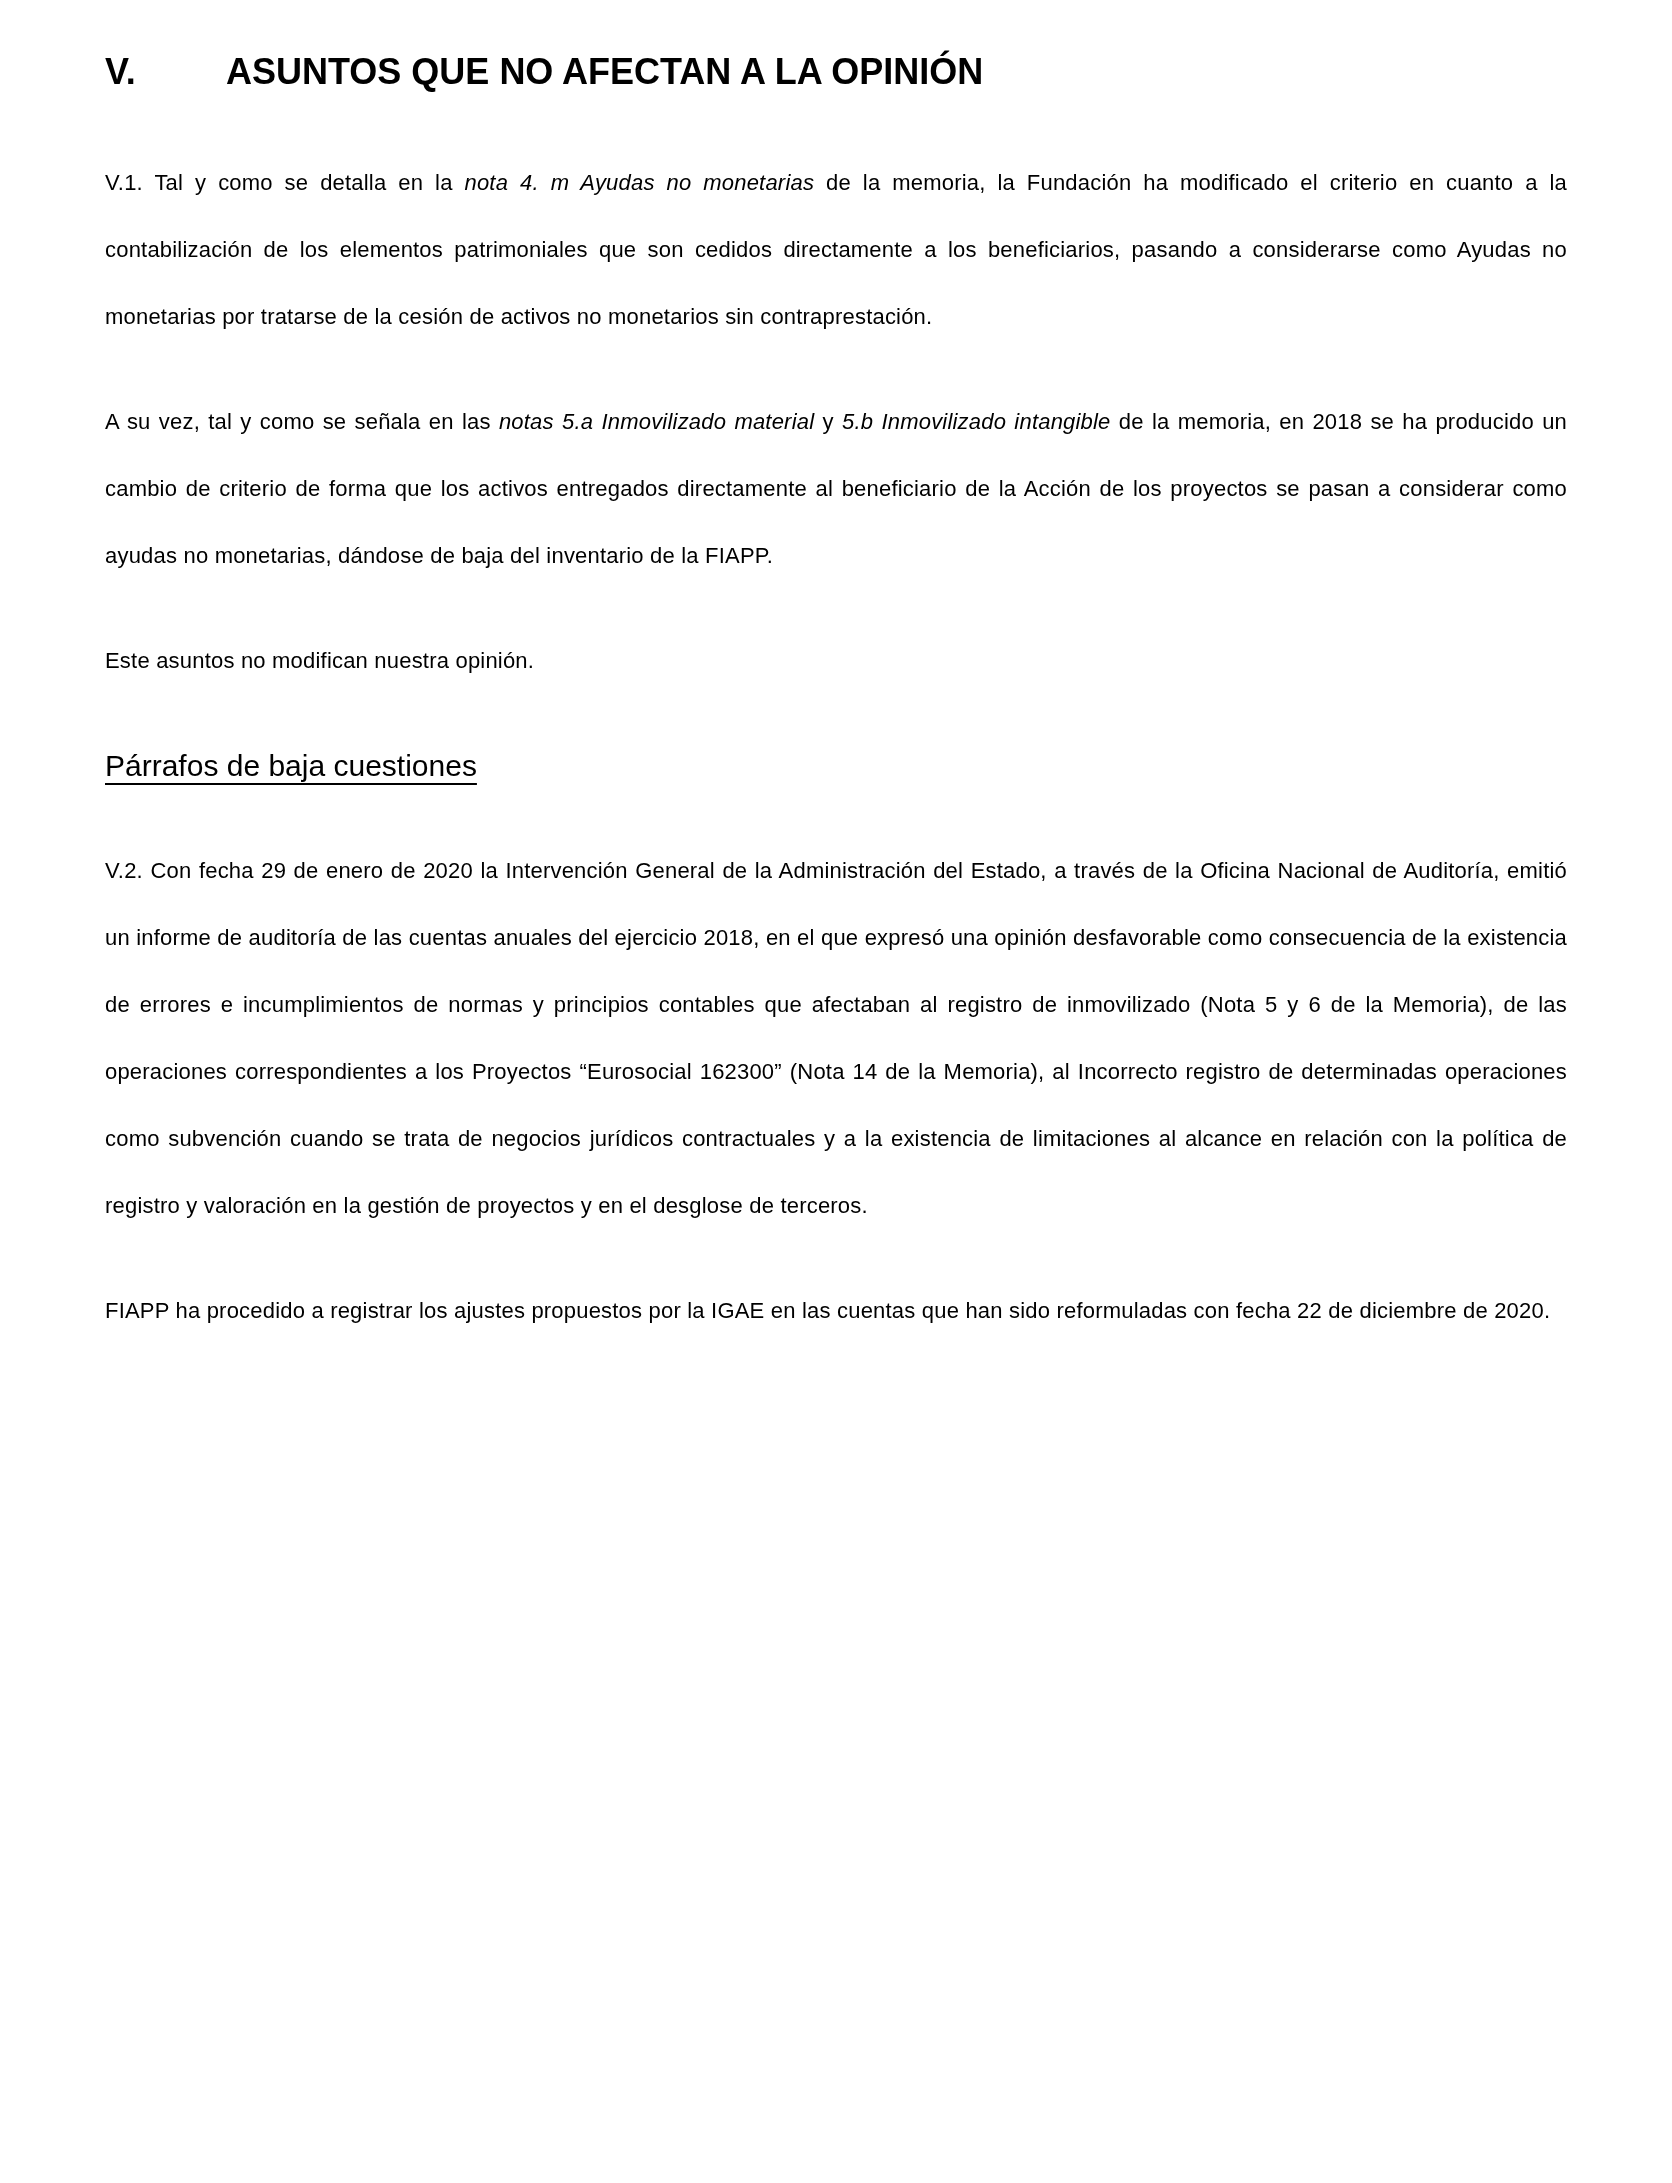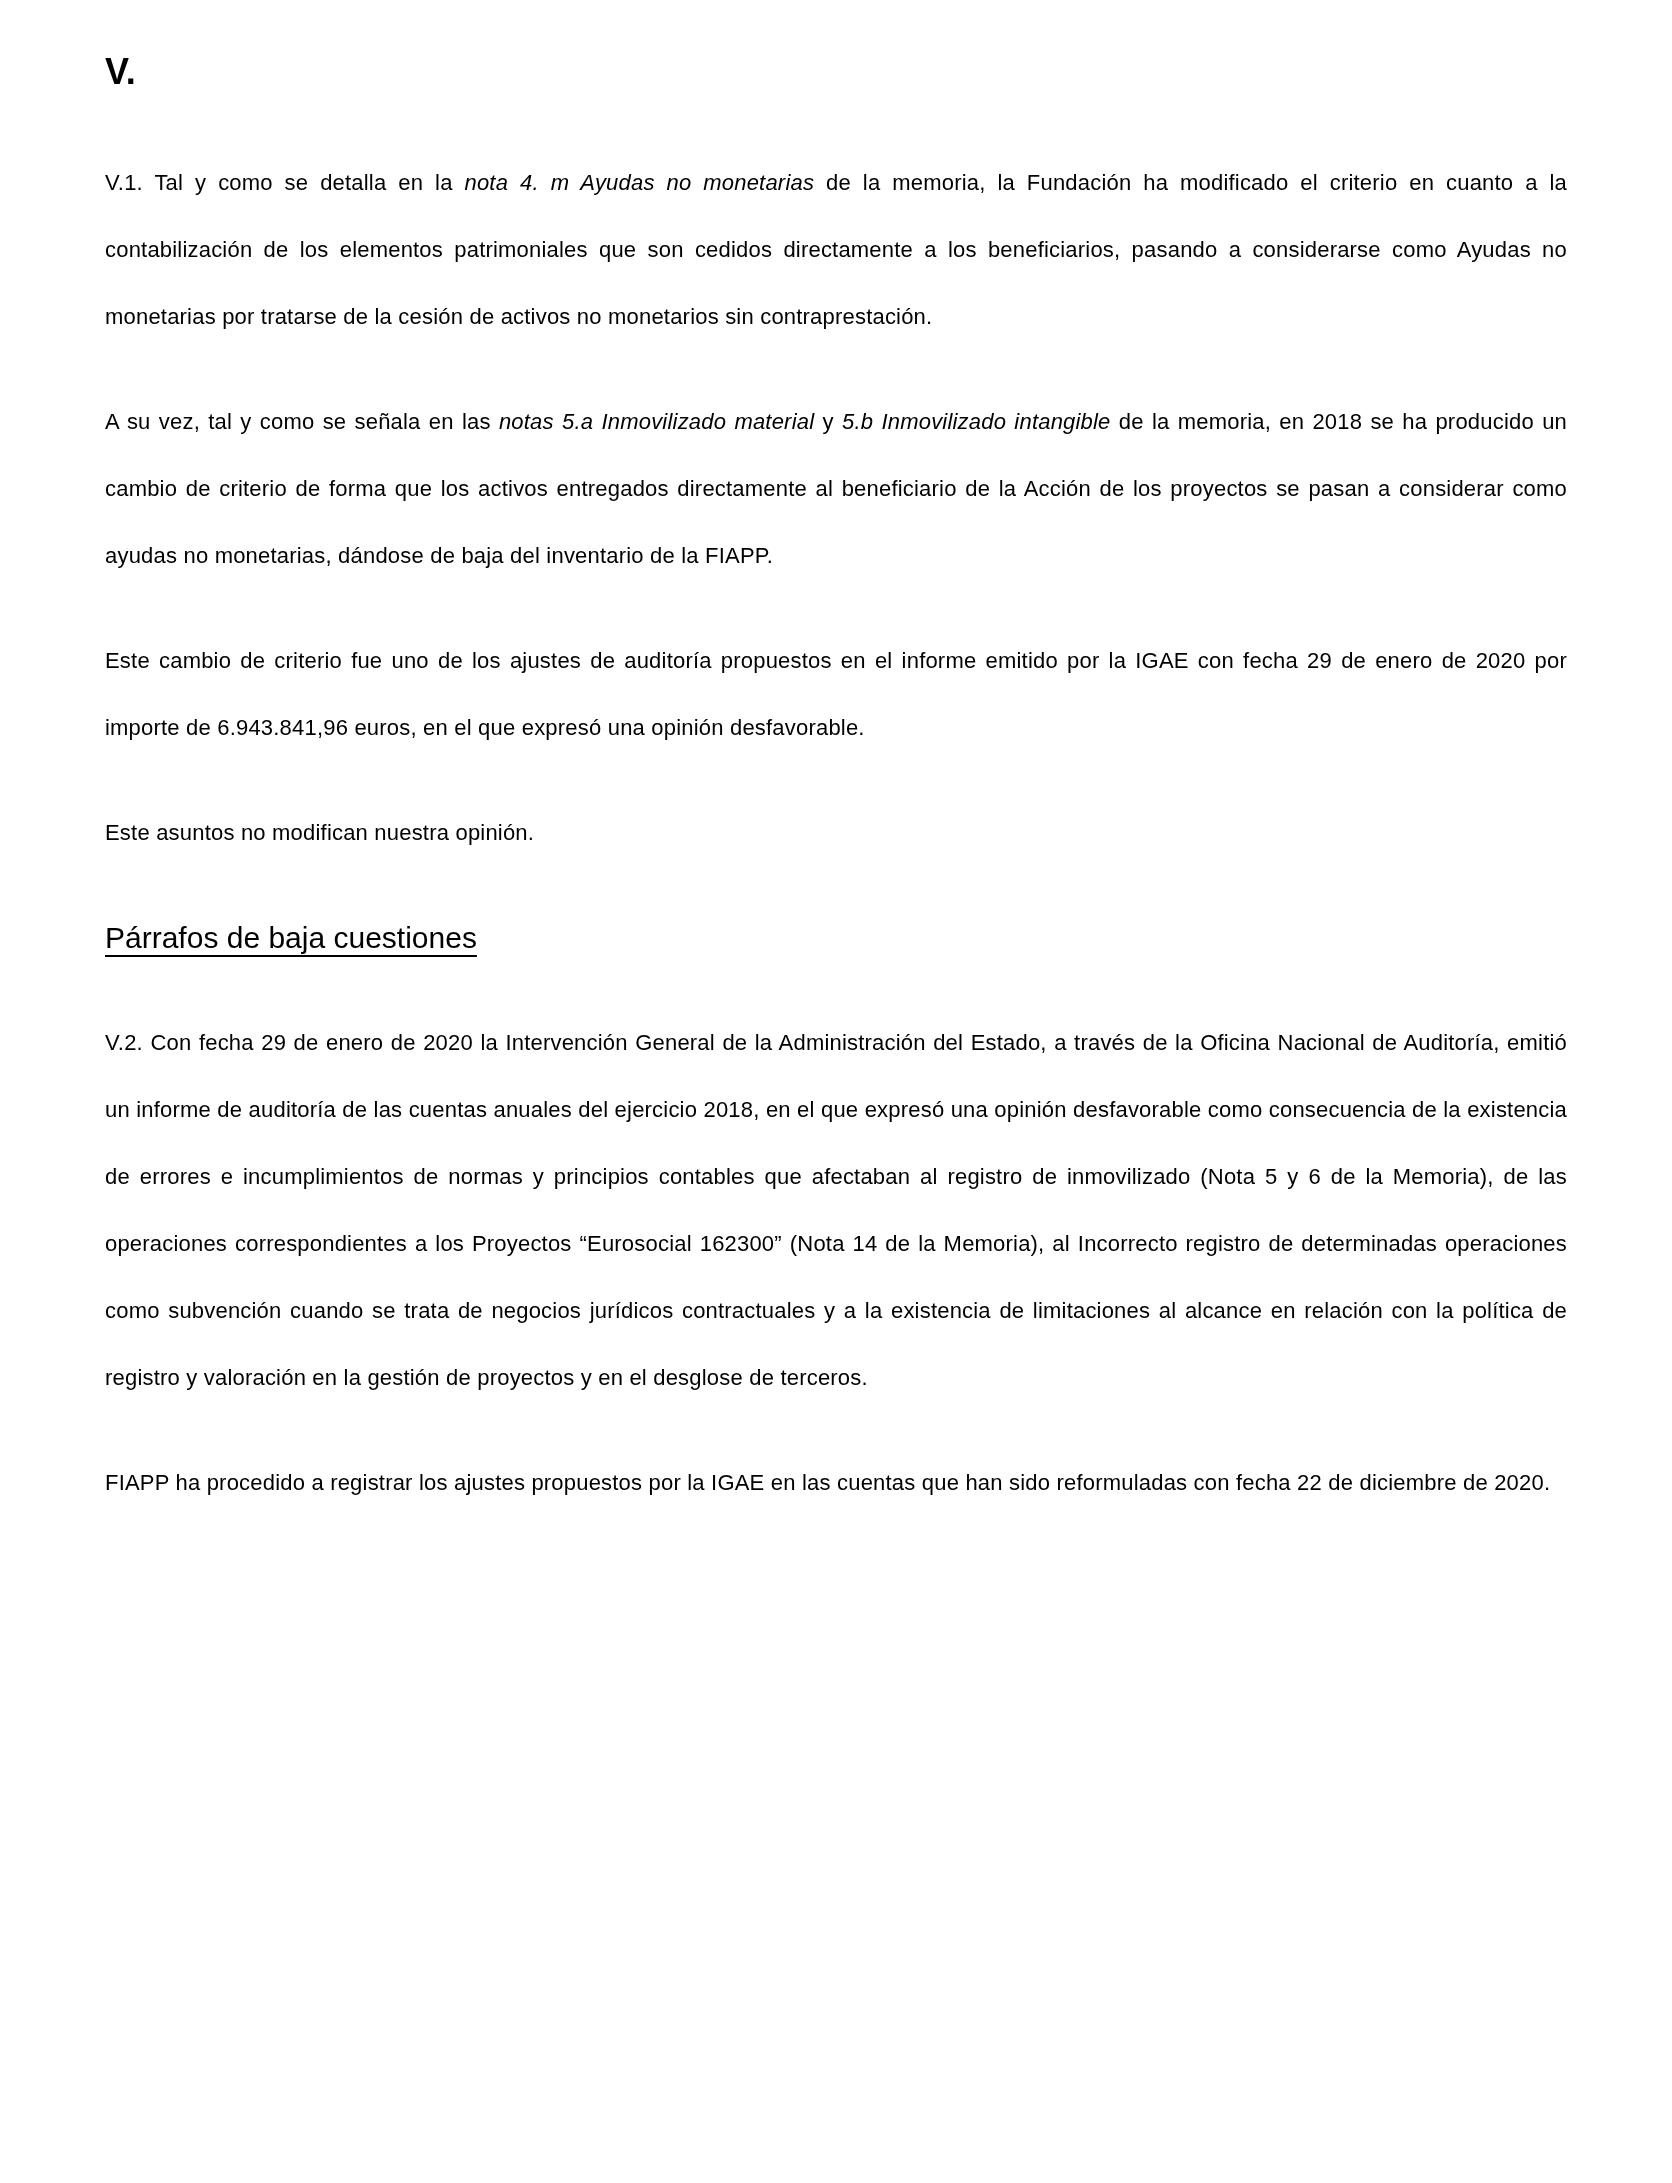--- a/index.html
+++ b/index.html
@@ -50,24 +50,24 @@
   p.para .run-italic {
     font-style: italic;
   }
 </style>
 </head>
 <body>
 
 <div class="page">
   <div class="doc-title">
     <span class="title-num">V.</span>
+    <span class="title-text">ASUNTOS QUE NO AFECTAN A LA OPINIÓN</span>
   </div>
   <div id="doc-body">
       <p class="para"><span class="run">V.1. Tal y como se detalla en la </span><span class="run-italic">nota 4. m Ayudas no monetarias</span><span class="run"> de la memoria, la Fundación ha modificado el criterio en cuanto a la contabilización de los elementos patrimoniales que son cedidos directamente a los beneficiarios, pasando a considerarse como Ayudas no monetarias por tratarse de la cesión de activos no monetarios sin contraprestación.</span></p>
       <p class="para"><span class="run">A su vez, tal y como se señala en las </span><span class="run-italic">notas 5.a Inmovilizado material</span><span class="run"> y </span><span class="run-italic">5.b Inmovilizado intangible</span><span class="run"> de la memoria, en 2018 se ha producido un cambio de criterio de forma que los activos entregados directamente al beneficiario de la Acción de los proyectos se pasan a considerar como ayudas no monetarias, dándose de baja del inventario de la FIAPP.</span></p>
-      <p class="para"><span class="run">Este cambio de criterio fue uno de los ajustes de auditoría propuestos en el informe emitido por la IGAE con fecha 29 de enero de 2020 por importe de 6.943.841,96 euros, en el que expresó una opinión desfavorable.</span></p>
       <p class="para"><span class="run">Este asuntos no modifican nuestra opinión.</span></p>
       <h2 class="section-heading">Párrafos de baja cuestiones</h2>
       <p class="para"><span class="run">V.2. Con fecha 29 de enero de 2020 la Intervención General de la Administración del Estado, a través de la Oficina Nacional de Auditoría, emitió un informe de auditoría de las cuentas anuales del ejercicio 2018, en el que expresó una opinión desfavorable como consecuencia de la existencia de errores e incumplimientos de normas y principios contables que afectaban al registro de inmovilizado (Nota 5 y 6 de la Memoria), de las operaciones correspondientes a los Proyectos “Eurosocial 162300” (Nota 14 de la Memoria), al Incorrecto registro de determinadas operaciones como subvención cuando se trata de negocios jurídicos contractuales y a la existencia de limitaciones al alcance en relación con la política de registro y valoración en la gestión de proyectos y en el desglose de terceros.</span></p>
       <p class="para"><span class="run">FIAPP ha procedido a registrar los ajustes propuestos por la IGAE en las cuentas que han sido reformuladas con fecha 22 de diciembre de 2020.</span></p>
     </div>
 </div>
 
 
 </body></html>

